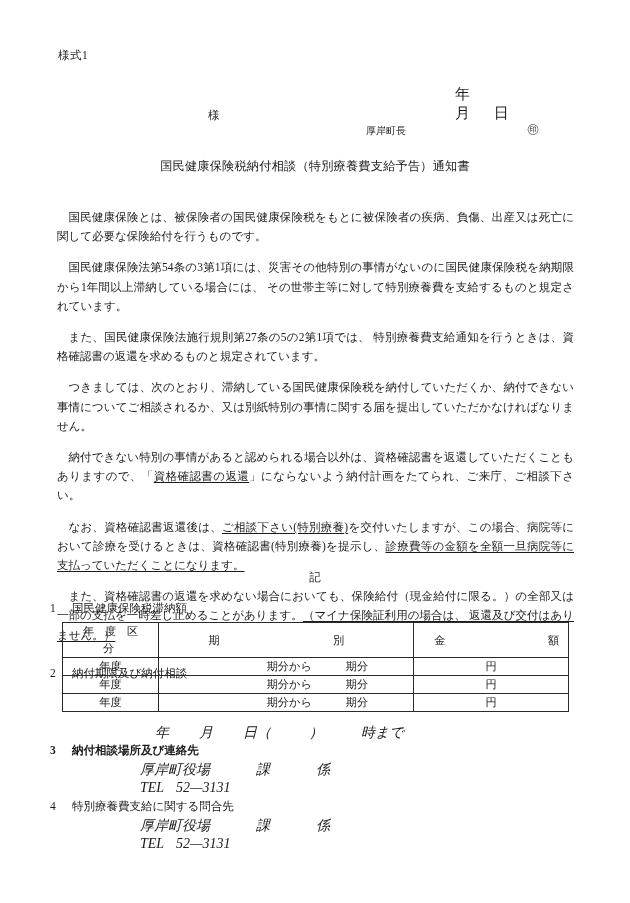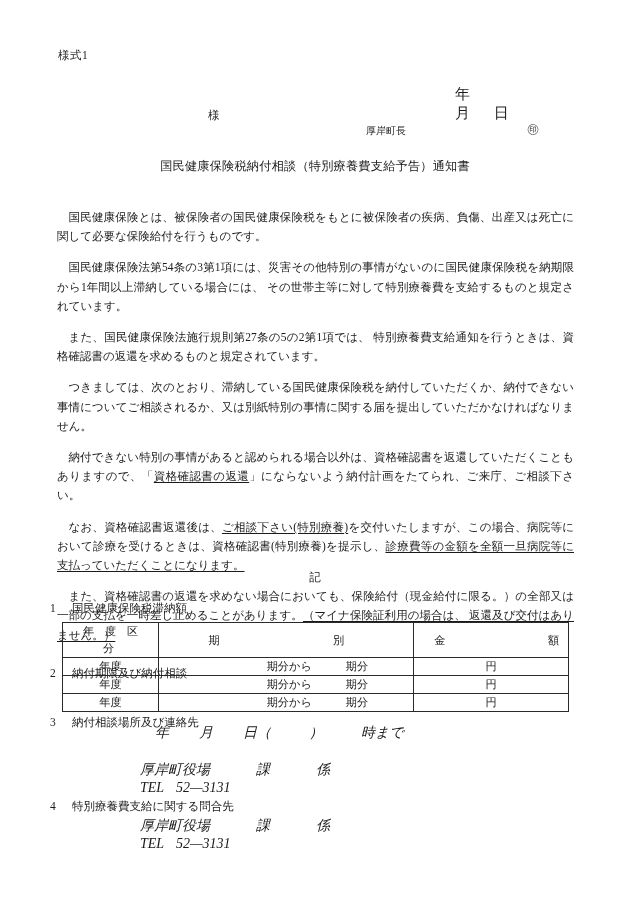--- a/index.html
+++ b/index.html
@@ -103,21 +103,21 @@
   
   .sec {
     position: absolute;
     left: 50px;
     font-size: 11.5px;
     white-space: nowrap;
   }
   .sec .num { display: inline-block; width: 22px; }
   .sec-1 { top: 601px; }
   .sec-2 { top: 666px; }
-  .sec-3 { top: 715px; }
+  .sec-3 { top: 743px; font-weight: bold; }
   .sec-4 { top: 799px; }
 
   .sub {
     position: absolute;
     font-size: 14px;
     white-space: nowrap;
     font-style: italic;
   }
   .sub-due   { left: 155px; top: 724px; }
   .sub-off1  { left: 140px; top: 761px; }

